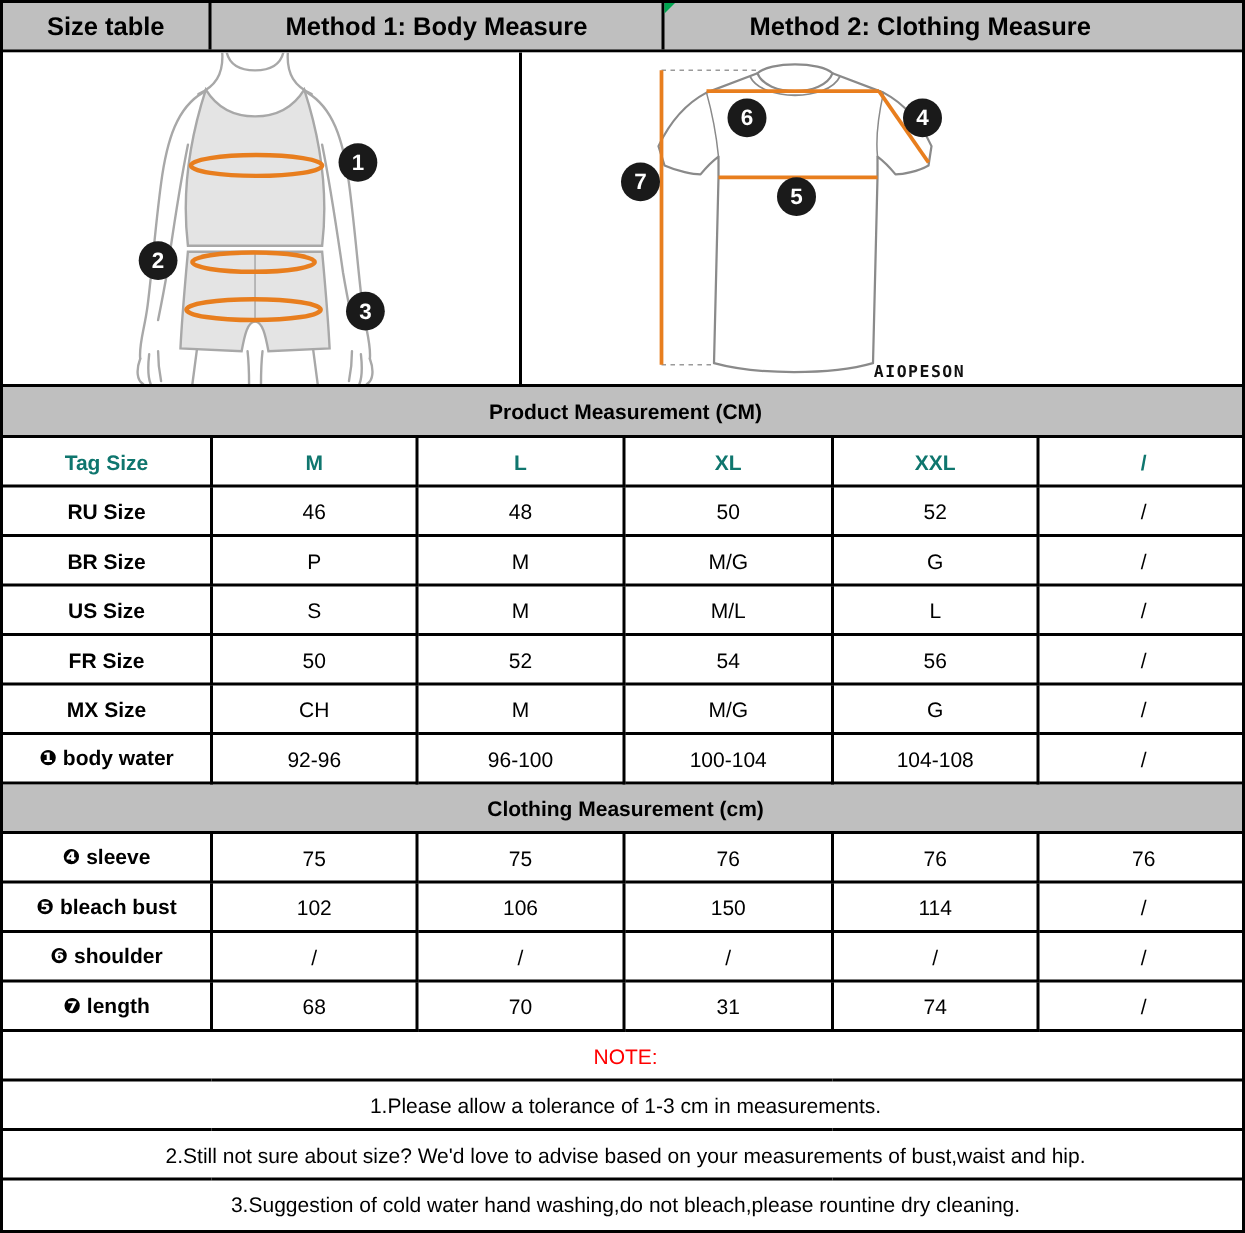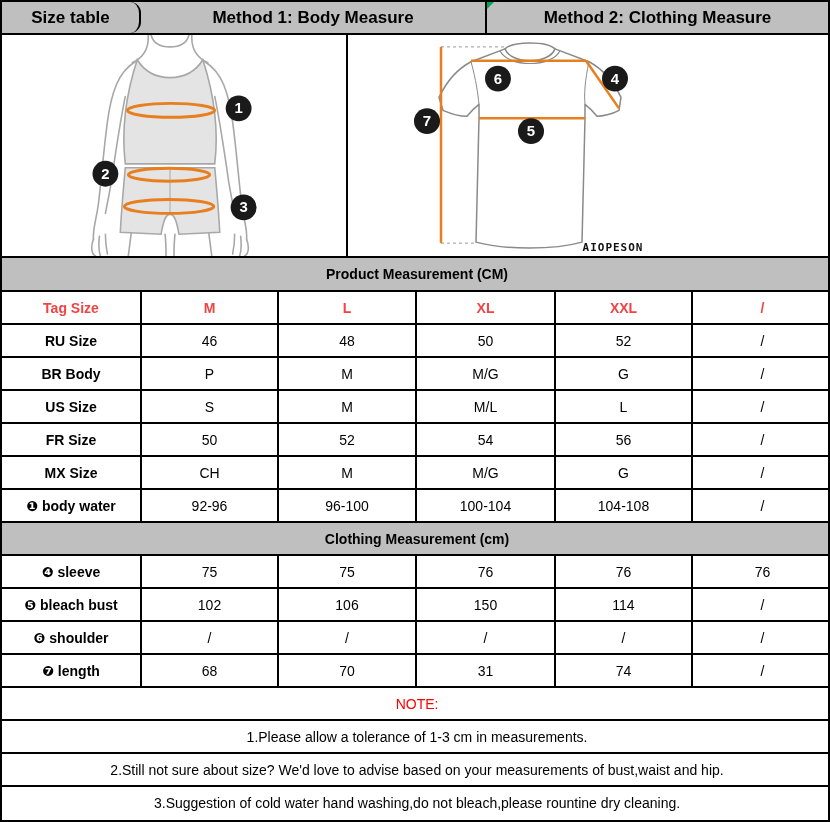--- a/index.html
+++ b/index.html
@@ -13,22 +13,22 @@
     background:#fff;
     overflow:hidden;
   }
 
   
   .top-header{ display:flex; height:33px; background:#bfbfbf; border-bottom:2px solid #000; }
   .top-header .cell{
     display:flex; align-items:center; justify-content:center;
     font-weight:bold; font-size:17px; height:100%;
   }
-  .th-c1{ width:139px; border-right:2px solid #000;border-radius:11px; }
-  .th-c2{ width:346px; border-right:2px solid #000; }
+  .th-c1{ width:139px; border-right:2px solid #000; }
+  .th-c2{ width:302px; border-right:2px solid #000; }
   .th-c3{ width:341px; position:relative;text-align:right; }
   .green-tri{
     position:absolute; left:0; top:0; width:0; height:0;
     border-top:7px solid #00a651; border-right:7px solid transparent;
   }
 
   
   .illus-row{ display:flex; height:223px; border-bottom:2px solid #000; background:#fff; }
   .illus-row .cell{ height:100%; }
   .il-c1{
@@ -46,21 +46,21 @@
     width:826px; border:hidden;
   }
   table.meas td{
     border:2px solid #000;
     height:33px; padding:0 6px;
     font-size:14px; text-align:center;
     white-space:nowrap; overflow:hidden;
   }
   td.sect{ background:#bfbfbf; font-weight:bold; font-size:17px; }
   td.lbl{ text-align:left; font-weight:bold; font-size:15px; padding-left:7px; }
-  .red{ color:#ef4444; }
+  .red{ color:#0f766e; }
   td.hdrval{ font-weight:bold; font-size:15px; }
   td.note-title{ font-size:17px; color:#ff0000; font-weight:normal; }
   td.note{ text-align:left; font-size:15px; padding-left:5px; }
 
   
   .marker-num{ font-family:"Liberation Sans","DejaVu Sans",sans-serif; font-weight:bold; font-size:15px; fill:#fff; }
   .brand-txt{ font-family:"DejaVu Sans Mono","Liberation Mono",monospace; font-weight:bold; font-size:11px; letter-spacing:1px; fill:#111; }
 </style>
 </head>
 <body>
@@ -192,21 +192,21 @@
       </tr>
       <tr>
         <td class="lbl">RU Size</td>
         <td>46</td>
         <td>48</td>
         <td>50</td>
         <td>52</td>
         <td>/</td>
       </tr>
       <tr>
-        <td class="lbl">BR Body</td>
+        <td class="lbl">BR Size</td>
         <td>P</td>
         <td>M</td>
         <td>M/G</td>
         <td>G</td>
         <td>/</td>
       </tr>
       <tr>
         <td class="lbl">US Size</td>
         <td>S</td>
         <td>M</td>

